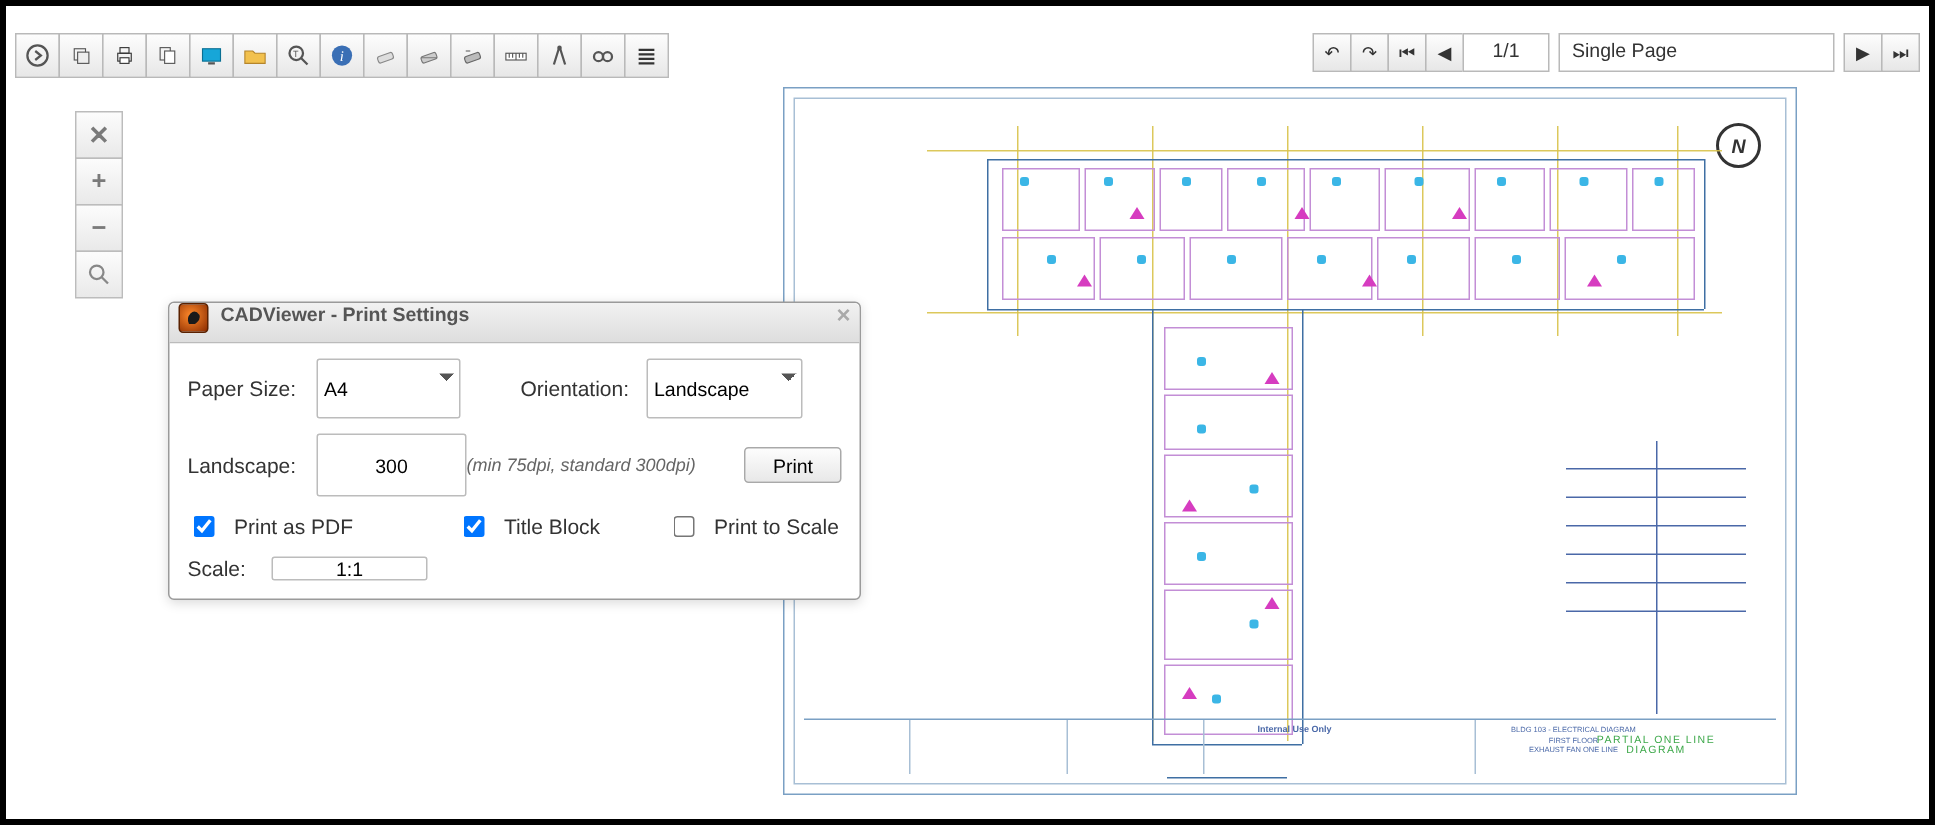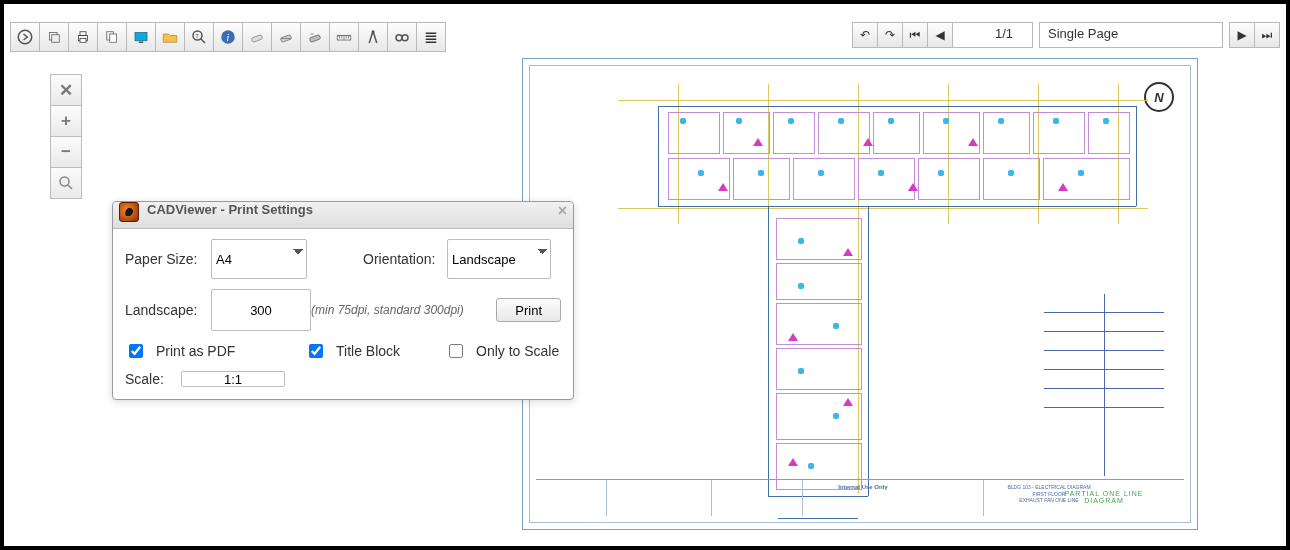--- a/index.html
+++ b/index.html
@@ -53,21 +53,20 @@
     cursor: pointer;
     font-size: 12px; color: #333;
   }
   .page-indicator {
     width: 56px; height: 24px;
     border: 1px solid #b9b9b9;
     margin-left: -1px;
     background: #fff;
     text-align: center; line-height: 22px;
     font-size: 13px;
-    padding-left: 23px;
   }
   .single-page {
     width: 174px; height: 24px;
     border: 1px solid #b9b9b9;
     margin-left: 6px;
     background: #fff;
     padding-left: 8px;
     line-height: 22px;
     font-size: 13px;
   }
@@ -506,21 +505,21 @@
         </span>
       <span>CADViewer - Print Settings</span>
       <span class="close">×</span>
     </div>
     <div class="dialog-body">
       <div class="row">
         <label class="lbl" style="width:86px">Paper Size:</label>
         <select class="sel" style="width:96px">
           <option>A4</option>
         </select>
-        <label class="lbl" style="margin-left:56px;width:84px">Orientation:</label>
+        <label class="lbl" style="margin-left:40px;width:84px">Orientation:</label>
         <select class="sel" style="width:104px">
           <option>Landscape</option>
         </select>
       </div>
       <div class="row">
         <label class="lbl" style="width:86px">Landscape:</label>
         <input class="txt" style="width: 90px;" value="300">
         <span class="hint">(min 75dpi, standard 300dpi)</span>
         <button class="btn-print" style="margin-left:auto">Print</button>
       </div>
@@ -528,21 +527,21 @@
         <div class="chk">
           <input type="checkbox" checked="" style="">
           <span>Print as PDF</span>
         </div>
         <div class="chk">
           <input type="checkbox" checked="" style="">
           <span>Title Block</span>
         </div>
         <div class="chk">
           <input type="checkbox" style="">
-          <span>Only to Scale</span>
+          <span>Print to Scale</span>
         </div>
         <div class="chk">
           <span style="width:46px">Scale:</span>
           <input class="txt" style="width: 94px;" value="1:1">
         </div>
       </div>
     </div>
   </div>
 
 </div>

